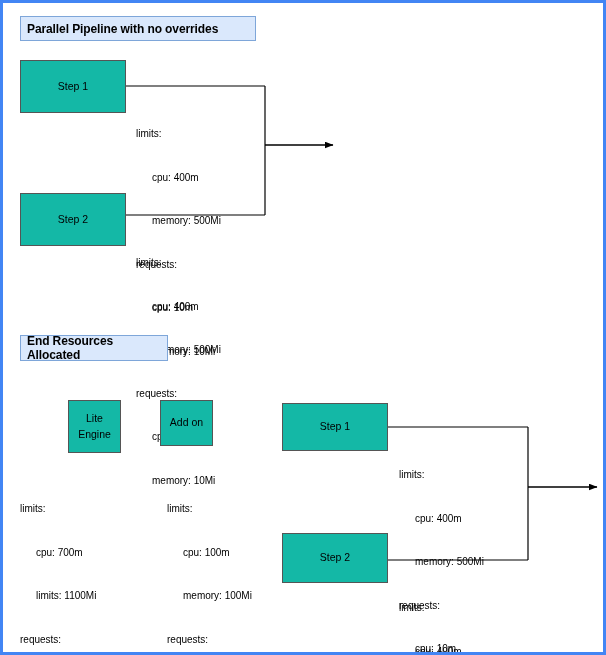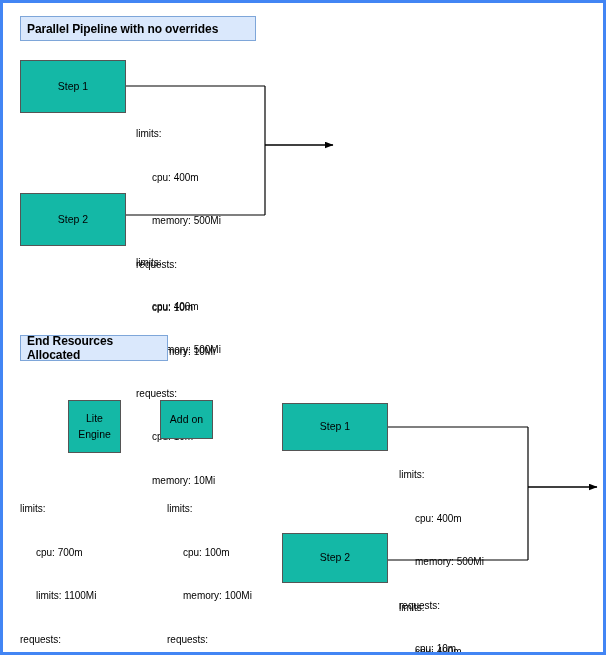--- a/index.html
+++ b/index.html
@@ -140,21 +140,21 @@
 
   <div class="res-block" style="left:17px; top:470px;">
     <span class="res-line lvl0">limits:</span>
     <span class="res-line lvl1">cpu: 700m</span>
     <span class="res-line lvl1">limits: 1100Mi</span>
     <span class="res-line lvl0">requests:</span>
     
     
   </div>
 
-  <div class="node-box" style="left:157px; top:397px; width:53px; height:39px;">
+  <div class="node-box" style="left:157px; top:397px; width:53px; height:46px;">
     <span>Add on</span>
   </div>
 
   <div class="res-block" style="left:164px; top:470px;">
     <span class="res-line lvl0">limits:</span>
     <span class="res-line lvl1">cpu: 100m</span>
     <span class="res-line lvl1">memory: 100Mi</span>
     <span class="res-line lvl0">requests:</span>
     
     

